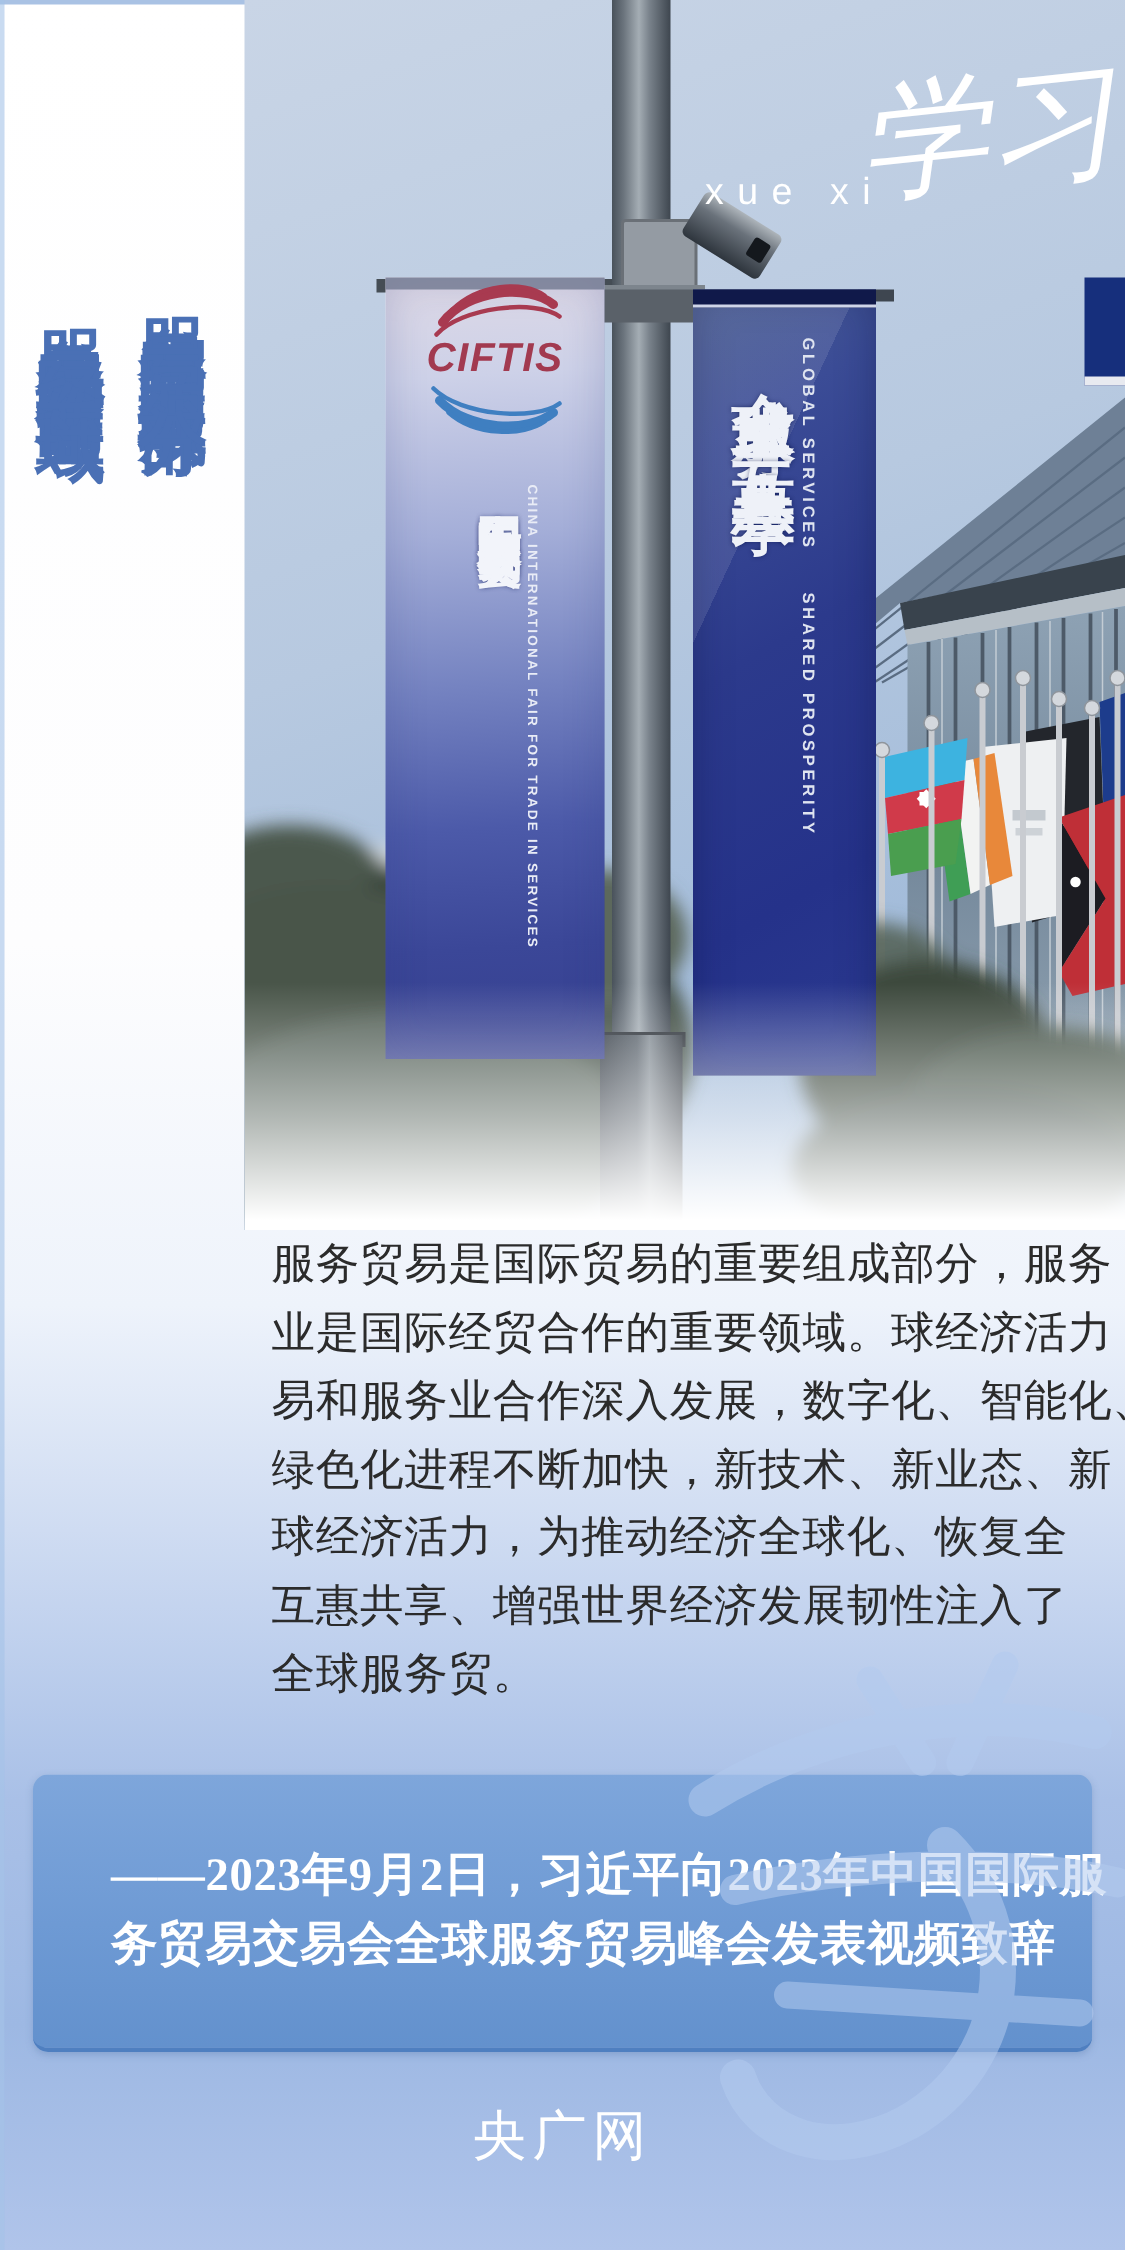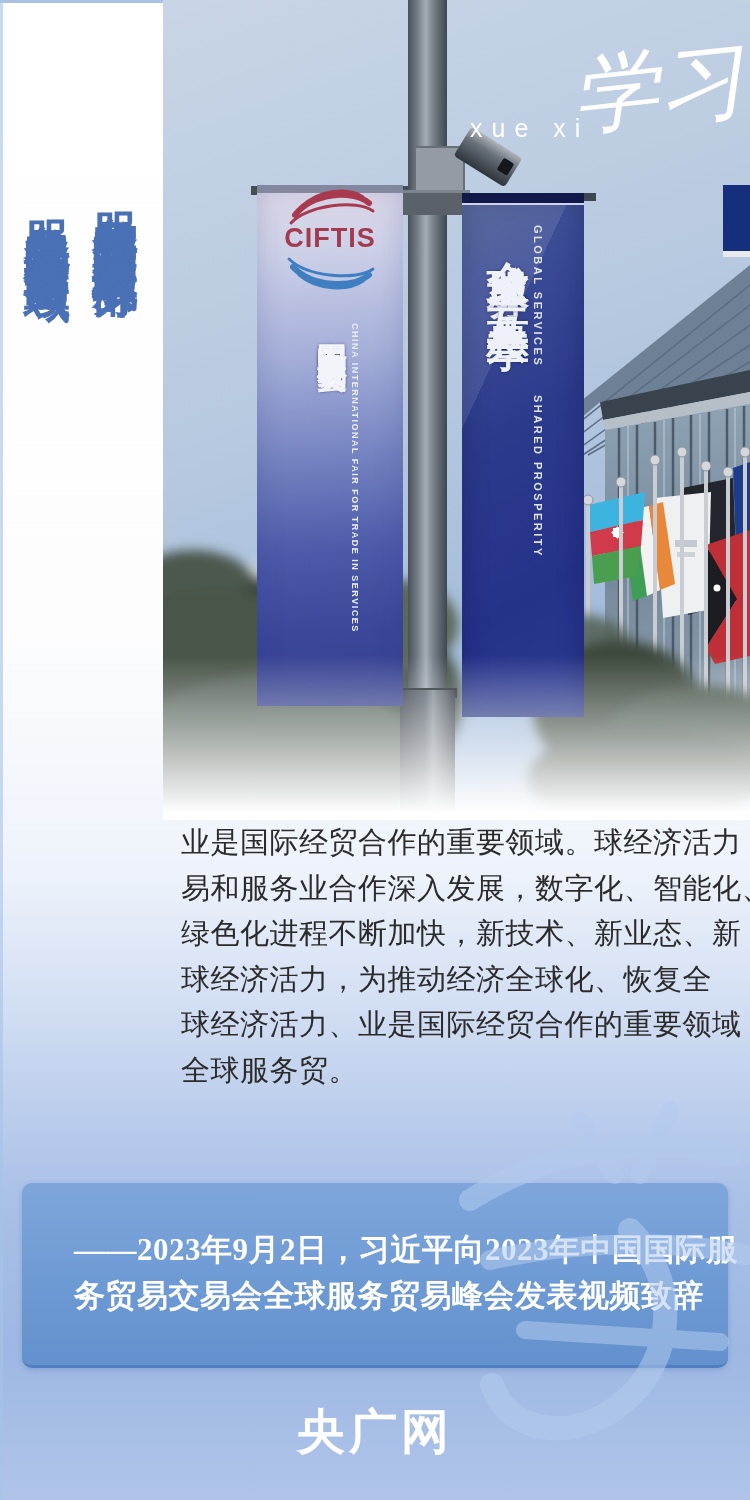--- a/index.html
+++ b/index.html
@@ -28,21 +28,21 @@
   .arm-left{position:absolute;left:88px;top:186px;width:162px;height:9px;background:#454d55;}
   .arm-right{position:absolute;left:283px;top:193px;width:150px;height:8px;background:#3e4650;}
 
   
   .banner-left{position:absolute;left:94px;top:185px;width:146px;height:521px;
     background:linear-gradient(176deg,#ded9e6 0%,#cdd1e8 13%,#a4aed8 33%,#7583c1 52%,#4c5aa9 70%,#3b4798 85%,#353f8f 100%);
     box-shadow:inset 0 0 28px rgba(40,50,120,.22);}
   .banner-left .sleeve{position:absolute;left:0;top:0;width:100%;height:8px;background:rgba(118,124,148,.85);}
   .ciftis-logo{position:absolute;left:0;top:10px;width:146px;height:110px;}
   .ciftis-word{position:absolute;left:0;top:38px;width:146px;text-align:center;
-    font-size:27px;font-weight:bold;letter-spacing:1px;color:#a23a50;font-family:"Liberation Sans",sans-serif;}
+    font-size:27px;font-weight:bold;letter-spacing:1px;color:#a23a50;font-family:"Liberation Sans",sans-serif;font-style:italic;}
   .vert-cn{writing-mode:vertical-rl;text-orientation:upright;}
   .vert-lat{writing-mode:vertical-rl;text-orientation:mixed;}
   .bl-cn{position:absolute;left:54px;top:134px;height:330px;font-size:30px;letter-spacing:2px;
     font-weight:600;color:#f2f4fa;text-shadow:0 0 3px rgba(50,60,120,.45);font-family:"Liberation Serif",serif;}
   .bl-en{position:absolute;left:93px;top:138px;height:350px;font-size:9px;font-weight:bold;
     letter-spacing:1.5px;color:#e9ecf6;}
 
   
   .banner-right{position:absolute;left:299px;top:193px;width:122px;height:524px;
     background:linear-gradient(150deg,#46598f 0%,#3b4c96 18%,#2c3a8c 45%,#25328a 75%,#2b3a90 100%);
@@ -81,21 +81,21 @@
     border-bottom:3px solid #4f7fc0;box-shadow:0 2px 5px rgba(90,120,170,.35);box-sizing:border-box;
     padding:44px 30px 0 52px;}
   .quote-box div{white-space:nowrap;color:#fff;font-weight:bold;font-size:31px;line-height:46px;
     font-family:"Liberation Serif",serif;letter-spacing:.5px;}
 
   
   .watermark{position:absolute;left:430px;top:1080px;opacity:.55;}
 
   
   .footer-logo{position:absolute;left:0;top:1400px;width:750px;text-align:center;
-    font-size:48px;font-weight:700;color:#fff;letter-spacing:4px;}
+    font-size:36px;font-weight:400;color:#fff;letter-spacing:4px;}
 </style>
 </head>
 <body>
 
 <div class="poster">
   <div class="edge-top"></div>
   <div class="edge-left"></div>
 
   <div class="photo">
     <svg width="587" height="820" viewBox="0 0 587 820">
@@ -241,25 +241,26 @@
     <div class="photo-fade"></div>
   </div>
 
   <div class="logo-pinyin">xue xi</div>
   <div class="logo-script">学习</div>
 
   <div class="headline-col headline-col1 vert-cn">服务贸易是国际贸易的重要组成部分</div>
   <div class="headline-col headline-col2 vert-cn">服务业是国际经贸合作的重要领域</div>
 
   <div class="excerpt">
+      <div class="excerpt-line">服务贸易是国际贸易的重要组成部分，服务</div>
       <div class="excerpt-line">业是国际经贸合作的重要领域。球经济活力</div>
       <div class="excerpt-line">易和服务业合作深入发展，数字化、智能化、</div>
       <div class="excerpt-line">绿色化进程不断加快，新技术、新业态、新</div>
       <div class="excerpt-line">球经济活力，为推动经济全球化、恢复全</div>
-      <div class="excerpt-line">球经济活力、业是国际经贸合作的重要领域</div>
+      <div class="excerpt-line">互惠共享、增强世界经济发展韧性注入了</div>
       <div class="excerpt-line">全球服务贸。</div>
     </div>
 
   <div class="quote-box">
       <div class="quote-line">——2023年9月2日，习近平向2023年中国国际服</div>
       <div class="quote-line">务贸易交易会全球服务贸易峰会发表视频致辞</div>
     </div>
 
   <svg class="watermark" width="320" height="420" viewBox="0 0 320 420">
     <g stroke="#b3cbef" fill="none" stroke-linecap="round">

